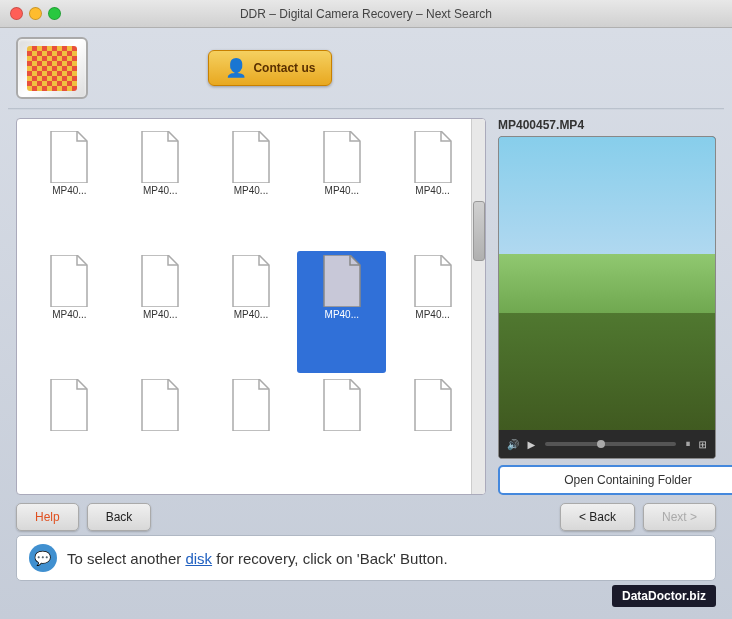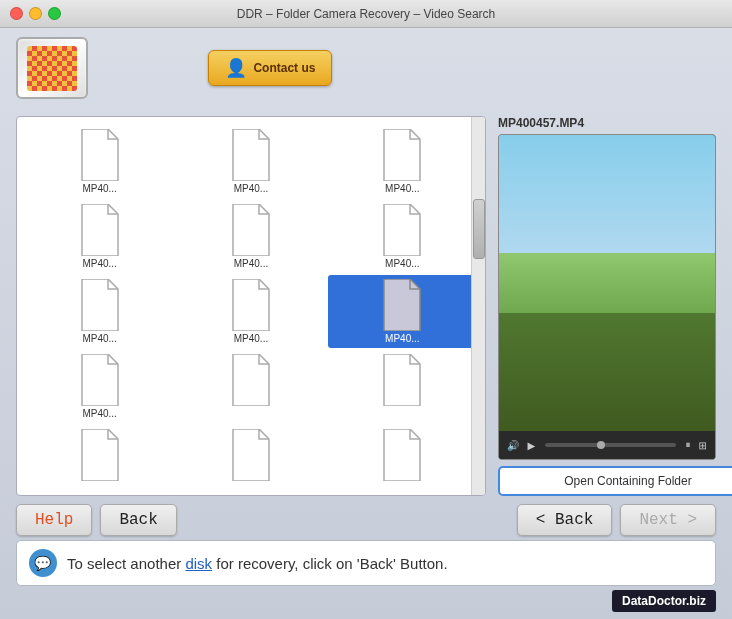--- a/index.html
+++ b/index.html
@@ -137,21 +137,21 @@
     .file-grid-panel {
       flex: 1;
       background: white;
       border: 1px solid #aab;
       border-radius: 4px;
       overflow: hidden;
       position: relative;
     }
     .file-grid {
       display: grid;
-      grid-template-columns: repeat(3, 1fr);
+      grid-template-columns: repeat(5, 1fr);
       gap: 2px;
       padding: 8px;
       overflow-y: auto;
       height: 100%;
     }
     .file-item {
       display: flex;
       flex-direction: column;
       align-items: center;
       padding: 4px;
@@ -288,25 +288,24 @@
       display: flex;
       align-items: center;
       padding: 8px 0 4px 0;
       gap: 8px;
     }
     .nav-btn {
       background: linear-gradient(180deg, #f0f0f0 0%, #d8d8d8 100%);
       border: 1px solid #aaa;
       border-radius: 5px;
       padding: 6px 18px;
-      font-size: 16px;
+      font-size: 12px;
       color: #222;
       cursor: pointer;
       box-shadow: 0 1px 2px rgba(0,0,0,0.2);
-      font-family: Liberation Mono, monospace;
     }
     .nav-btn.help-btn { color: #e05020; }
     .nav-btn.disabled { color: #aaa; cursor: default; }
     .spacer { flex: 1; }
     .right-nav {
       display: flex;
       gap: 8px;
     }
     
     .info-bar {
@@ -361,21 +360,21 @@
   </style>
 </head>
 <body>
 
 <div class="titlebar">
   <div class="titlebar-buttons">
     <div class="tb-btn tb-close"></div>
     <div class="tb-btn tb-min"></div>
     <div class="tb-btn tb-max"></div>
   </div>
-  <span class="titlebar-text">DDR – Folder Camera Recovery – Video Search</span>
+  <span class="titlebar-text">DDR – Digital Camera Recovery – Next Search</span>
 </div>
 
 <div class="main">
 
   <div class="header">
     <div class="logo-box">
       <div class="logo-checkerboard"></div>
     </div>
     <button class="contact-btn">
       <span class="contact-icon">👤</span>

